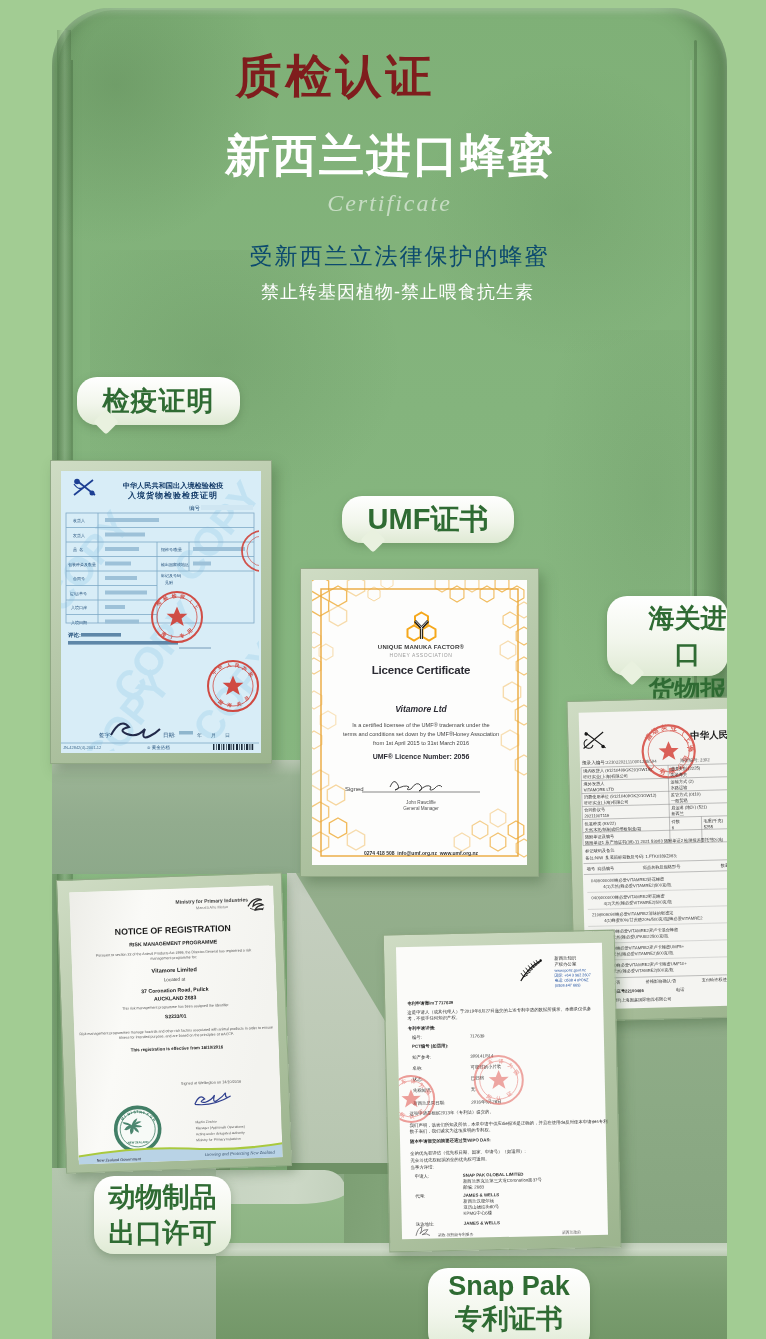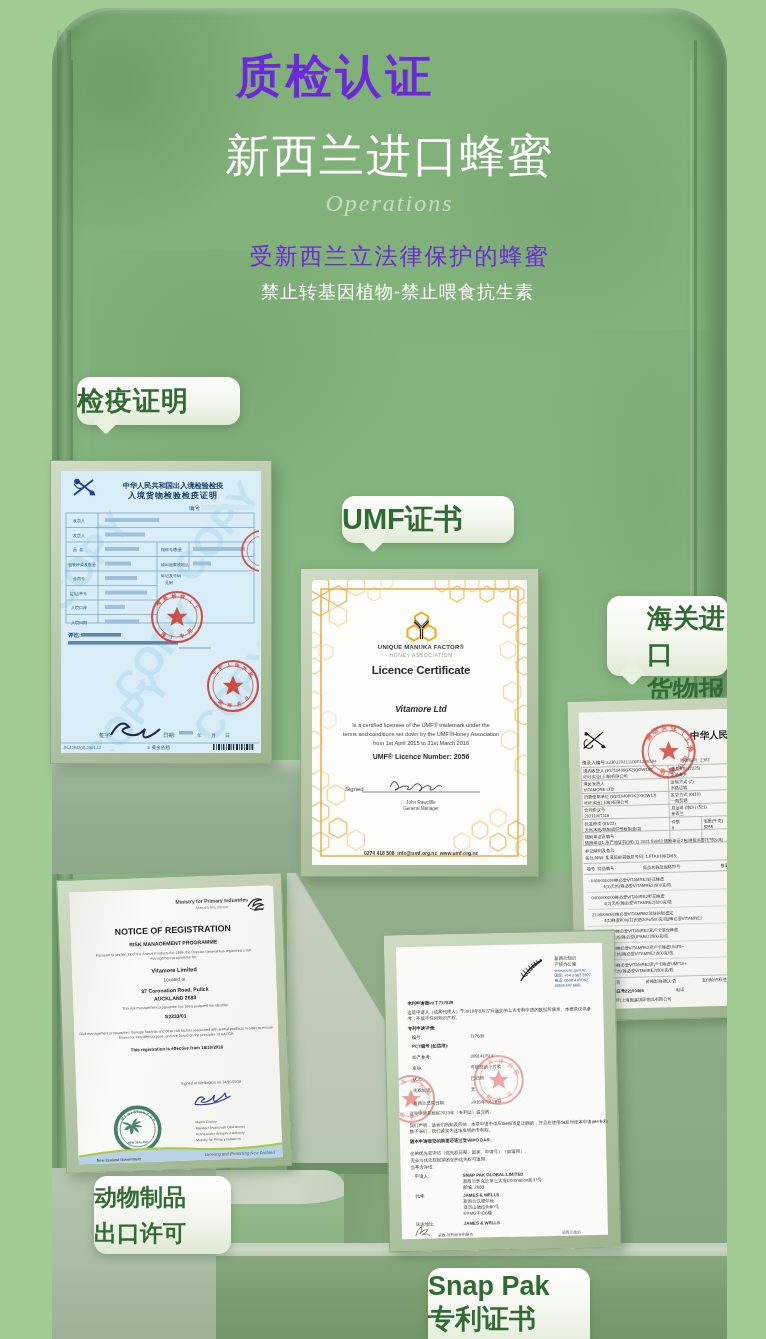--- a/index.html
+++ b/index.html
@@ -1,47 +1,47 @@
 <!DOCTYPE html>
 <html><head>
 <meta charset="utf-8">
 <style>
   html,body{margin:0;padding:0;}
   body{width:766px;height:1339px;overflow:hidden;font-family:"Liberation Sans",sans-serif;}
   #stage{position:relative;width:766px;height:1339px;background:#a2cc93;overflow:hidden;}
   .abs{position:absolute;}
   .frame{position:absolute;border:1px solid #90a884;background:linear-gradient(150deg,#cfdcc4 0%,#b7c9aa 45%,#9cb48e 100%);box-shadow:5px 6px 12px rgba(55,85,50,.35);}
   .paper{position:absolute;background:#fbfbf9;}
-  .bubble{position:absolute;background:linear-gradient(180deg,#ffffff 0%,#f2f6ec 55%,#dfead4 100%);border-radius:13px;color:#2f6b33;font-weight:bold;text-align:left;box-shadow:0 3px 8px rgba(70,100,60,.35);}
+  .bubble{position:absolute;background:linear-gradient(180deg,#ffffff 0%,#f2f6ec 55%,#dfead4 100%);border-radius:20px;color:#2f6b33;font-weight:bold;text-align:center;box-shadow:0 3px 8px rgba(70,100,60,.35);}
   .bubble .tail{position:absolute;width:18px;height:18px;background:#e9f1df;border-radius:3px;transform:rotate(45deg);}
 </style>
 </head>
 <body>
 <div id="stage">
 
   <div class="abs" id="panel" style="left:52px;top:8px;width:675px;height:1331px;border-radius:58px 58px 0 0;background:linear-gradient(180deg,#7fb077 0%,#84b47d 30%,#89b882 60%,#8ebc86 100%);box-shadow:inset 0 4px 6px rgba(255,255,255,.25), inset 22px 0 18px -12px rgba(40,70,35,.38), inset -30px 0 22px -14px rgba(40,70,35,.42);"></div>
 
   <div class="abs" style="left:57px;top:30px;width:14px;height:1309px;background:linear-gradient(90deg,rgba(35,65,30,.18),rgba(255,255,255,.10) 55%,rgba(35,65,30,.22) 100%);"></div>
   <div class="abs" style="left:71px;top:60px;width:2px;height:1279px;background:rgba(40,70,35,.28);"></div>
 
   <div class="abs" style="left:690px;top:60px;width:2px;height:1279px;background:rgba(255,255,255,.14);"></div>
   <div class="abs" style="left:694px;top:40px;width:3px;height:1299px;background:rgba(40,70,35,.30);border-radius:2px;"></div>
 
   <div class="abs" style="left:58px;top:10px;width:230px;height:250px;background:radial-gradient(ellipse at 25% 30%,rgba(55,90,50,.22),rgba(55,90,50,0) 65%);border-radius:58px 0 0 0;"></div>
   <div class="abs" style="left:90px;top:250px;width:320px;height:280px;background:radial-gradient(ellipse at 40% 40%,rgba(55,90,50,.14),rgba(55,90,50,0) 68%);"></div>
   <div class="abs" style="left:420px;top:60px;width:300px;height:300px;background:radial-gradient(ellipse at 50% 50%,rgba(55,90,50,.10),rgba(55,90,50,0) 70%);"></div>
   <div class="abs" style="left:540px;top:330px;width:190px;height:420px;background:radial-gradient(ellipse at 60% 40%,rgba(55,90,50,.10),rgba(55,90,50,0) 72%);"></div>
 
-  <div class="abs" style="left:52px;top:46px;width:567px;text-align:center;color:#6d28d9;font-size:46px;font-weight:bold;letter-spacing:4px;">质检认证</div>
-
-  <div class="abs" style="left:52px;top:126px;width:675px;text-align:center;color:#ffffff;font-size:45px;font-weight:normal;letter-spacing:2px;">新西兰进口蜂蜜</div>
-
-  <div class="abs" style="left:52px;top:190px;width:675px;text-align:center;color:rgba(255,255,255,.55);font-size:24px;font-style:italic;font-family:'Liberation Serif',serif;letter-spacing:2px;">Operations</div>
-
-  <div class="abs" style="left:62px;top:241px;width:675px;text-align:center;color:#6d28d9;font-size:23px;letter-spacing:2px;">受新西兰立法律保护的蜂蜜</div>
+  <div class="abs" style="left:52px;top:46px;width:567px;text-align:center;color:#7f1d1d;font-size:46px;font-weight:bold;letter-spacing:4px;">质检认证</div>
+
+  <div class="abs" style="left:52px;top:126px;width:675px;text-align:center;color:#ffffff;font-size:45px;font-weight:bold;letter-spacing:2px;">新西兰进口蜂蜜</div>
+
+  <div class="abs" style="left:52px;top:190px;width:675px;text-align:center;color:rgba(255,255,255,.55);font-size:24px;font-style:italic;font-family:'Liberation Serif',serif;letter-spacing:2px;">Certificate</div>
+
+  <div class="abs" style="left:62px;top:241px;width:675px;text-align:center;color:#0c4a6e;font-size:23px;letter-spacing:2px;">受新西兰立法律保护的蜂蜜</div>
 
   <div class="abs" style="left:60px;top:280px;width:675px;text-align:center;color:#ffffff;font-size:18px;letter-spacing:1px;">禁止转基因植物-禁止喂食抗生素</div>
 
   <div class="abs" style="left:52px;top:760px;width:251px;height:114px;background:linear-gradient(180deg,#b8c6b2 0%,#9ab394 14%,#92ac8e 55%,#8da98a 100%);"></div>
 
   <div class="abs" style="left:287px;top:873px;width:440px;height:380px;background:linear-gradient(180deg,#95af8d 0%,#8caa85 60%,#86a47f 100%);"></div>
 
   <div class="abs" style="left:287px;top:873px;width:296px;height:290px;background:linear-gradient(180deg,#c6cfc1 0%,#bfcbb8 50%,#b7c6b0 100%);clip-path:polygon(0% 0%,3% 0%,62% 100%,0% 100%);"></div>
 
   <div class="abs" style="left:287px;top:1163px;width:296px;height:11px;background:#6f9166;"></div>
@@ -622,19 +622,19 @@
 
         <g transform="translate(14,283)">
           <path d="M0 6 q2 -8 6 -9 q0 5 -2 7 q4 -5 8 -4 q-2 4 -6 5 q5 -2 8 1" stroke="#777" stroke-width="0.9" fill="none"></path>
         </g>
         <text x="36" y="290" font-size="3.8" fill="#555">新政·冠翔新专利服务</text>
         <text x="160" y="290" font-size="3.8" fill="#555">新西兰政府</text>
       </svg>
     </div>
   </div>
 
-  <div class="bubble" style="left:94px;top:1176px;width:137px;height:78px;font-size:23px;line-height:36px;padding-top:3px;box-sizing:border-box;">动物制品<br>出口许可</div>
+  <div class="bubble" style="left:94px;top:1176px;width:137px;height:78px;font-size:27px;line-height:36px;padding-top:3px;box-sizing:border-box;">动物制品<br>出口许可</div>
 
   <div class="bubble" style="left:428px;top:1268px;width:162px;height:84px;font-size:27px;line-height:33px;padding-top:2px;box-sizing:border-box;">Snap Pak<br>专利证书</div>
 
   <div class="abs" style="left:727px;top:0;width:39px;height:1339px;background:#a2cc93;"></div>
 
 </div>
 
 </body></html>

